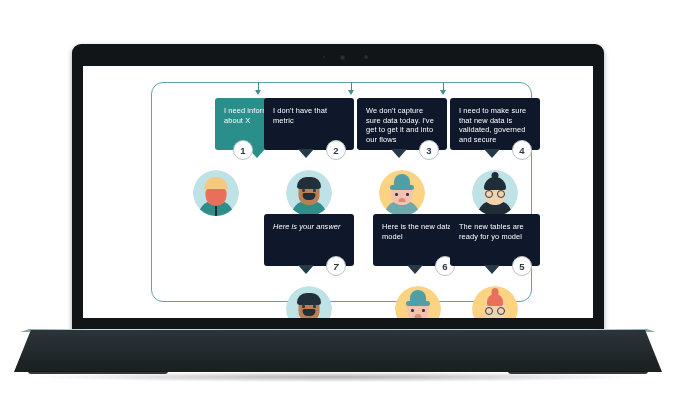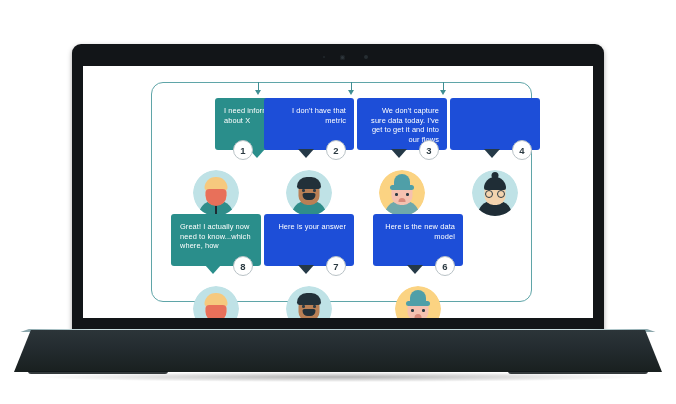--- a/index.html
+++ b/index.html
@@ -59,21 +59,21 @@
   }
 
   .col{position:absolute;width:92px;}
 
   .bubble{
     position:relative;width:90px;border-radius:3px;
     padding:8px 8px 9px 9px;box-sizing:border-box;
     color:#ffffff;font-size:7.4px;line-height:9.6px;letter-spacing:.1px;
   }
   .bubble.teal{background:#2a8e8b;}
-  .bubble.navy{background:#1d4ed8;text-align:right;}
+  .bubble.navy{background:#0f172a;}
   .bubble .tail{
     position:absolute;left:34px;bottom:-8px;width:0;height:0;
     border-left:8px solid transparent;border-right:8px solid transparent;
   }
   .bubble.teal .tail{border-top:9px solid #2a8e8b;}
   .bubble.navy .tail{border-top:9px solid #253947;}
 
   .badge{
     position:absolute;width:20px;height:20px;border-radius:50%;
     background:#ffffff;border:1.1px solid #b9c2c6;
@@ -174,55 +174,39 @@
             <span class="av-hair" style="top:4px;width:16px;height:14px;background:#4f9fa8;border-radius:8px 8px 0 0;"></span>
             <span class="av-hair" style="top:15px;width:24px;height:5px;background:#4f9fa8;border-radius:3px;"></span>
             <span class="av-eye" style="left:16px;top:23px;"></span>
             <span class="av-eye" style="left:27px;top:23px;"></span>
             <span class="av-mouth" style="top:28px;background:#d98a7a;border-radius:7px 7px 0 0;"></span>
           </div>
         </div>
 
         <div class="col" style="left:367px;top:32px;">
           <div class="bubble navy" style="height:52px;">
+            <span>I need to make sure that new data is validated, governed and secure</span>
             <span class="tail"></span>
           </div>
           <div class="badge" style="left:62px;top:42px;">
             <span>4</span>
           </div>
           <div class="avatar" style="left:22px;top:72px;">
             <span class="av-bg" style="background:#bfe2e6;"></span>
             <span class="av-shoulders" style="background:#1f2d36;"></span>
             <span class="av-face" style="background:#f3d3ae;"></span>
             <span class="av-hair" style="top:2px;width:7px;height:7px;background:#1f2d36;border-radius:50%;"></span>
             <span class="av-hair" style="top:7px;width:22px;height:13px;background:#1f2d36;border-radius:11px 11px 2px 2px;"></span>
             <span class="av-glass" style="left:13px;top:20px;"></span>
             <span class="av-glass" style="left:25px;top:20px;"></span>
           </div>
         </div>
 
-        <div class="col" style="left:88px;top:148px;">
-          <div class="bubble teal" style="height:52px;">
-            <span>Great! I actually now need to know...which where, how</span>
-            <span class="tail"></span>
-          </div>
-          <div class="badge" style="left:62px;top:42px;">
-            <span>8</span>
-          </div>
-          <div class="avatar" style="left:22px;top:72px;">
-            <span class="av-bg" style="background:#bfe2e6;"></span>
-            <span class="av-shoulders" style="background:#2f8d8a;"></span>
-
-            <span class="av-face" style="background:#f6c8a8;"></span>
-            <span class="av-hair" style="top:7px;width:23px;height:13px;background:#f6c97e;border-radius:11px 11px 2px 2px;"></span>
-            <span class="av-beard" style="top:19px;width:21px;height:17px;background:#e8705a;border-radius:4px 4px 11px 11px;"></span>
-          </div>
-        </div>
-
-        <div class="col" style="left:181px;top:148px;">
+
+        <div class="col" style="left:181px;top:148px;font-style:italic;">
           <div class="bubble navy" style="height:52px;">
             <span>Here is your answer</span>
             <span class="tail"></span>
           </div>
           <div class="badge" style="left:62px;top:42px;">
             <span>7</span>
           </div>
           <div class="avatar" style="left:22px;top:72px;">
             <span class="av-bg" style="background:#bfe2e6;"></span>
             <span class="av-shoulders" style="background:#2f8d8a;"></span>
@@ -247,20 +231,38 @@
             <span class="av-shoulders" style="background:#6fa9ab;"></span>
             <span class="av-face" style="background:#f6c1b0;"></span>
             <span class="av-hair" style="top:4px;width:16px;height:14px;background:#4f9fa8;border-radius:8px 8px 0 0;"></span>
             <span class="av-hair" style="top:15px;width:24px;height:5px;background:#4f9fa8;border-radius:3px;"></span>
             <span class="av-eye" style="left:16px;top:23px;"></span>
             <span class="av-eye" style="left:27px;top:23px;"></span>
             <span class="av-mouth" style="top:28px;background:#d98a7a;border-radius:7px 7px 0 0;"></span>
           </div>
         </div>
 
+        <div class="col" style="left:367px;top:148px;">
+          <div class="bubble navy" style="height:52px;">
+            <span>The new tables are ready for yo model</span>
+            <span class="tail"></span>
+          </div>
+          <div class="badge" style="left:62px;top:42px;">
+            <span>5</span>
+          </div>
+          <div class="avatar" style="left:22px;top:72px;">
+            <span class="av-bg" style="background:#fbd382;"></span>
+            <span class="av-shoulders" style="background:#1f2d36;"></span>
+            <span class="av-face" style="background:#f3d3ae;"></span>
+            <span class="av-hair" style="top:2px;width:7px;height:8px;background:#e8705a;border-radius:50% 50% 40% 40%;"></span>
+            <span class="av-hair" style="top:8px;width:16px;height:12px;background:#e8705a;border-radius:8px 8px 2px 2px;"></span>
+            <span class="av-glass" style="left:13px;top:21px;"></span>
+            <span class="av-glass" style="left:25px;top:21px;"></span>
+          </div>
+        </div>
 
       </div>
     </div>
   </div>
 
   <div class="base-top-edge"></div>
   <div class="base-notch"></div>
   <div class="laptop-base"></div>
   <div class="base-foot foot-l"></div>
   <div class="base-foot foot-r"></div>

